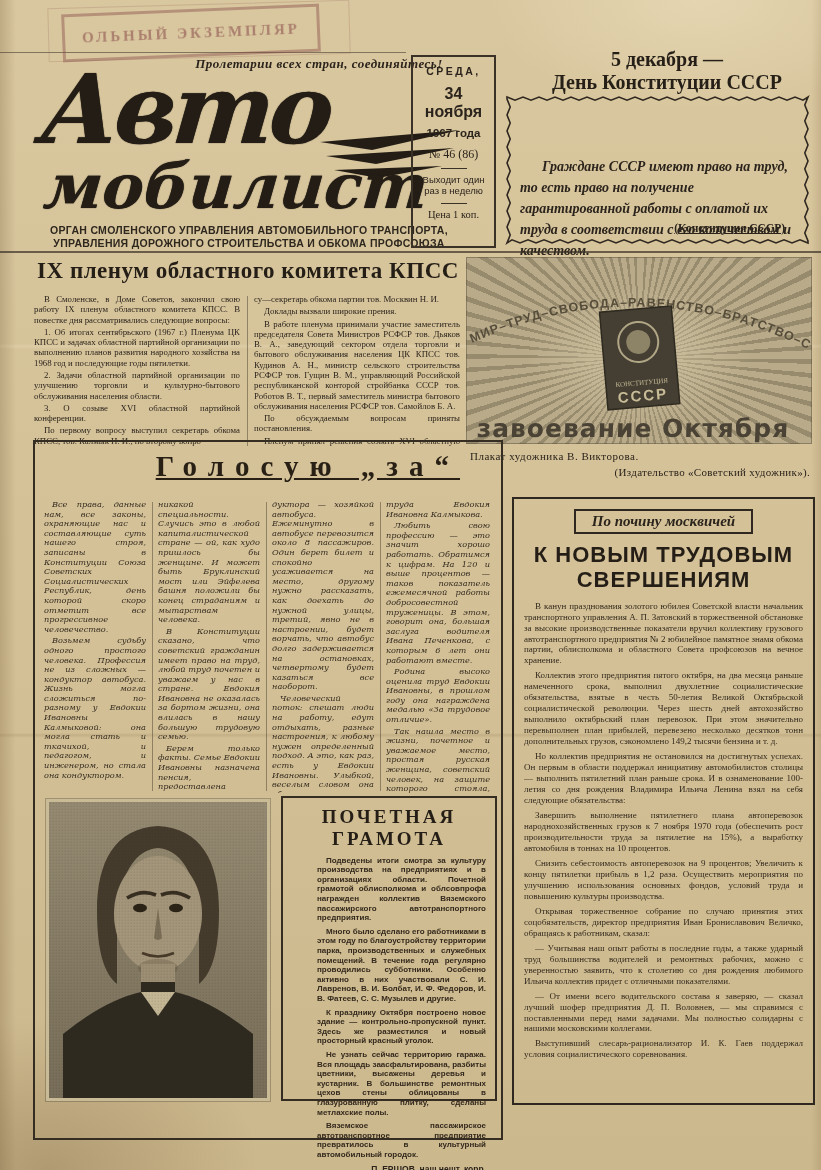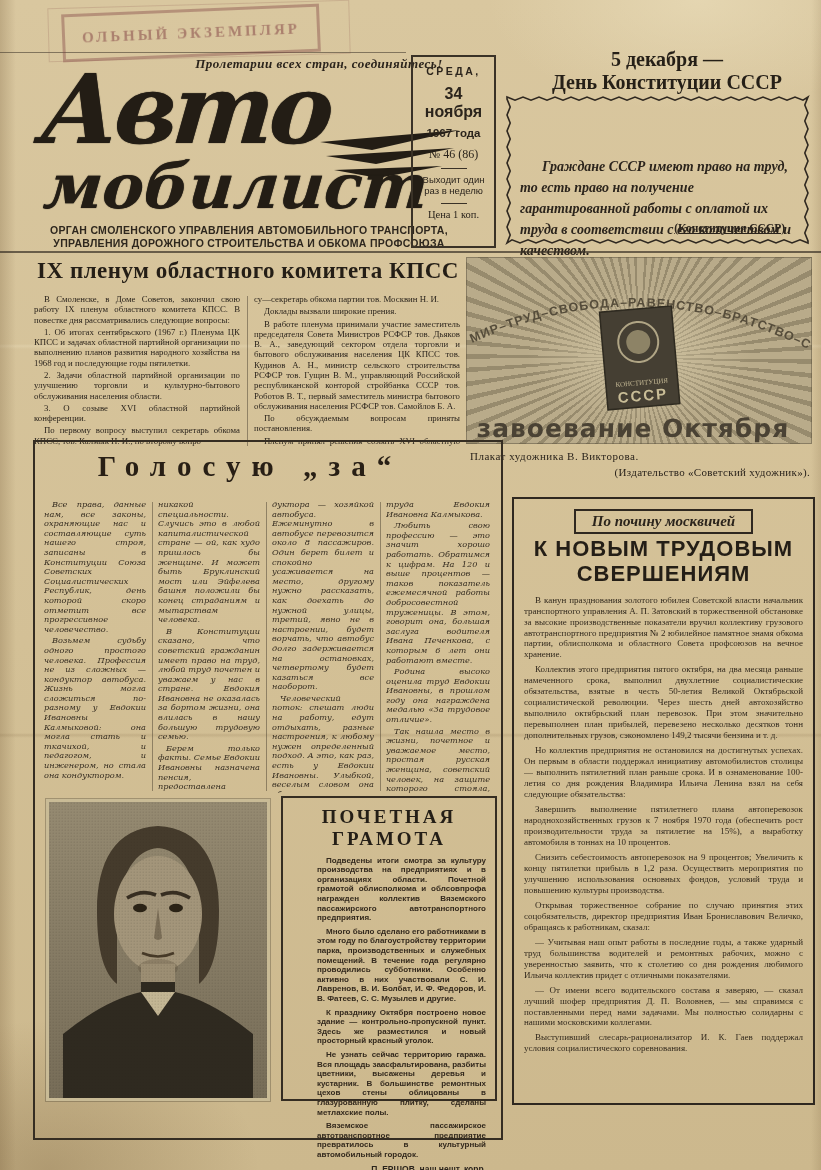--- a/index.html
+++ b/index.html
@@ -49,37 +49,37 @@
   .ncol p.noind{text-indent:0;}
   
   .poster{left:466px;top:257px;width:346px;height:187px;background:
      radial-gradient(150px 90px at 50% 52%, rgba(226,214,180,.55), transparent 75%),
      repeating-conic-gradient(from 0deg at 50% 54%, rgba(100,90,66,0) 0deg 3deg, rgba(100,90,66,.40) 3deg 4.6deg),
      #b9ab8a;overflow:hidden;box-shadow:inset 0 0 0 1px rgba(90,80,60,.5);}
   .poster-caption1{left:470px;top:450px;width:340px;font:11px "Liberation Serif",serif;letter-spacing:.5px;}
   .poster-caption2{left:470px;top:466px;width:340px;text-align:right;font:11px "Liberation Serif",serif;letter-spacing:.3px;}
   
   .gbox{left:33px;top:440px;width:470px;height:700px;border:2px solid #352d22;box-sizing:border-box;}
-  .g-head{left:40px;top:450px;width:420px;text-align:center;font:bold 29px "Liberation Serif",serif;letter-spacing:11px;color:#281f15;}
+  .g-head{left:40px;top:450px;width:420px;text-align:right;font:bold 29px "Liberation Serif",serif;letter-spacing:11px;color:#281f15;text-decoration:underline;}
   .icol{font:italic 8.2px "DejaVu Serif",serif;line-height:1.17;text-align:justify;color:#352c20;overflow:hidden;}
   .icol p{margin:0 0 2px;text-indent:8px;}
   .icol p.noind{text-indent:0;}
   .cdiv{width:1px;background:rgba(60,50,38,.45);}
   
   .photo{left:46px;top:799px;width:224px;height:302px;background:#c9bb96;padding:3px;box-sizing:border-box;box-shadow:0 0 0 1px rgba(90,80,60,.4);}
   
   .grbox{left:281px;top:796px;width:216px;height:305px;border:2px solid #352d22;box-sizing:border-box;padding:8px 9px;}
   .gr-h{text-align:center;font:bold 19px "Liberation Serif",serif;letter-spacing:3px;line-height:1.15;color:#241e16;}
   .grtxt{margin-top:6px;font:8px "Liberation Sans",sans-serif;font-weight:bold;color:#33291d;line-height:1.2;text-align:justify;margin-left:25px;}
   .grtxt p{margin:0 0 4px;text-indent:9px;}
   .grsig{text-align:right;font:bold 8.5px "Liberation Sans",sans-serif;margin-top:3px;}
   
   .pbox{left:512px;top:497px;width:303px;height:608px;border:2px solid #2f2820;box-sizing:border-box;text-align:center;}
   .kicker{display:inline-block;margin-top:10px;border:2px solid #2f2820;padding:2px 16px;font:bold italic 15px "Liberation Serif",serif;}
-  .p-head{margin-top:2px;font:bold 22px "Liberation Sans",sans-serif;letter-spacing:1px;line-height:1.15;color:#241e16;}
+  .p-head{margin-top:8px;font:bold 22px "Liberation Sans",sans-serif;letter-spacing:1px;line-height:1.15;color:#241e16;}
   .ptxt{margin:8px 10px 0;font:9px "Liberation Serif",serif;line-height:1.22;text-align:justify;color:#32291d;overflow:hidden;height:460px;}
   .ptxt p{margin:0 0 4px;text-indent:11px;}
 </style>
 </head>
 <body>
 
 <div class="page">
 
   <div class="abs rule" style="left:0;top:52px;width:406px;height:1px;opacity:.55"></div>
 

